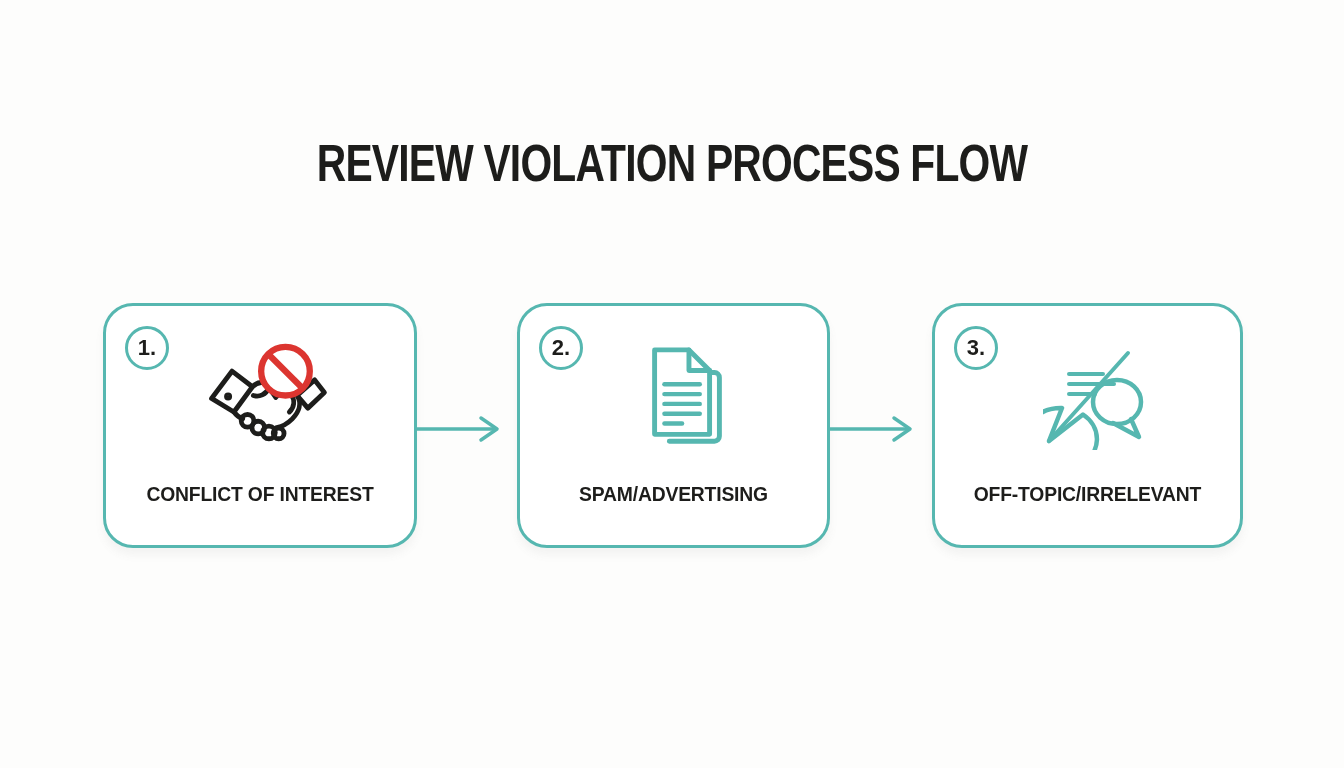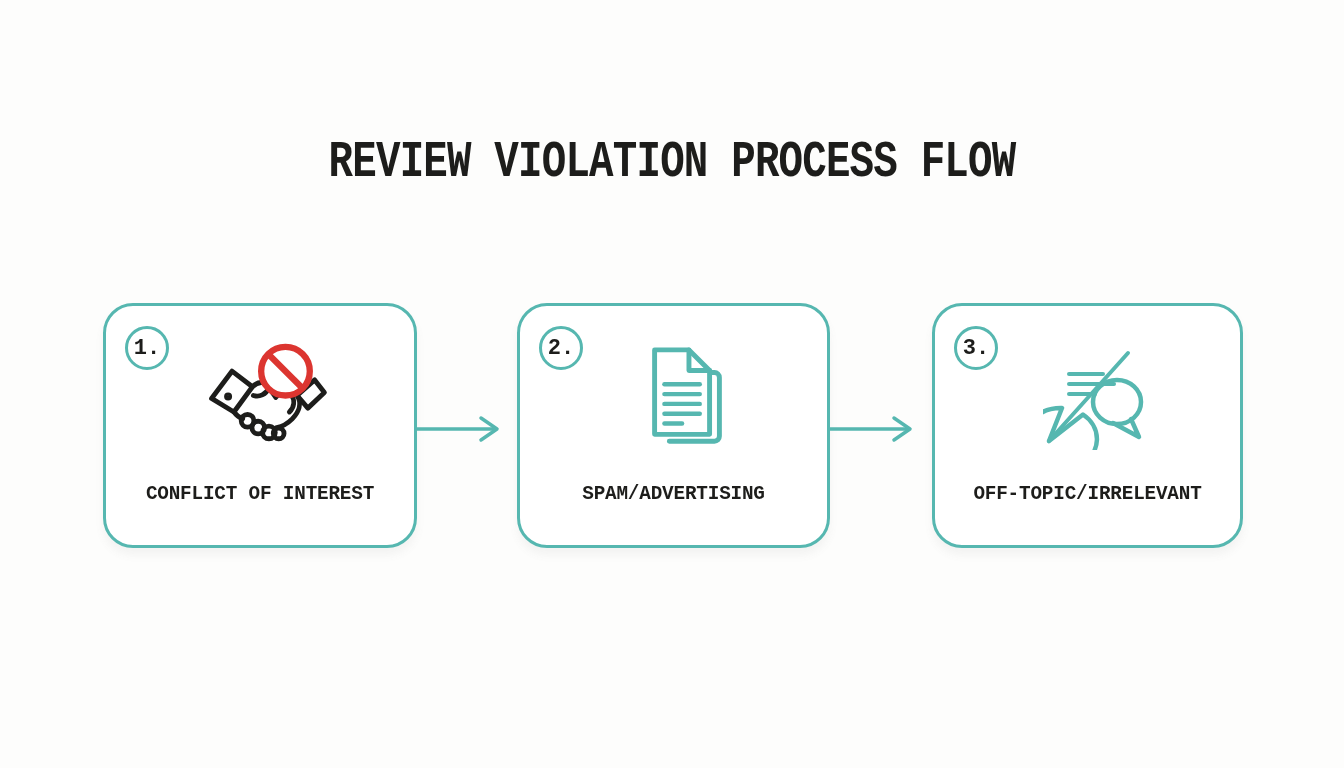--- a/index.html
+++ b/index.html
@@ -10,21 +10,21 @@
     --card-bg:#ffffff;
   }
   *{margin:0;padding:0;box-sizing:border-box;}
   html,body{width:1344px;height:768px;}
   body{
     font-family:"Liberation Sans","DejaVu Sans",sans-serif;
     background:var(--page-bg);
     position:relative;
     overflow:hidden;
   }
-  .canvas{position:absolute;inset:0;font-family:Liberation Mono, monospace;}
+  .canvas{position:absolute;inset:0;}
 
   .title{
     position:absolute;
     left:0;right:0;
     top:134px;
     text-align:center;
     font-size:51px;
     font-weight:700;
     letter-spacing:-1px;
     color:var(--ink);

